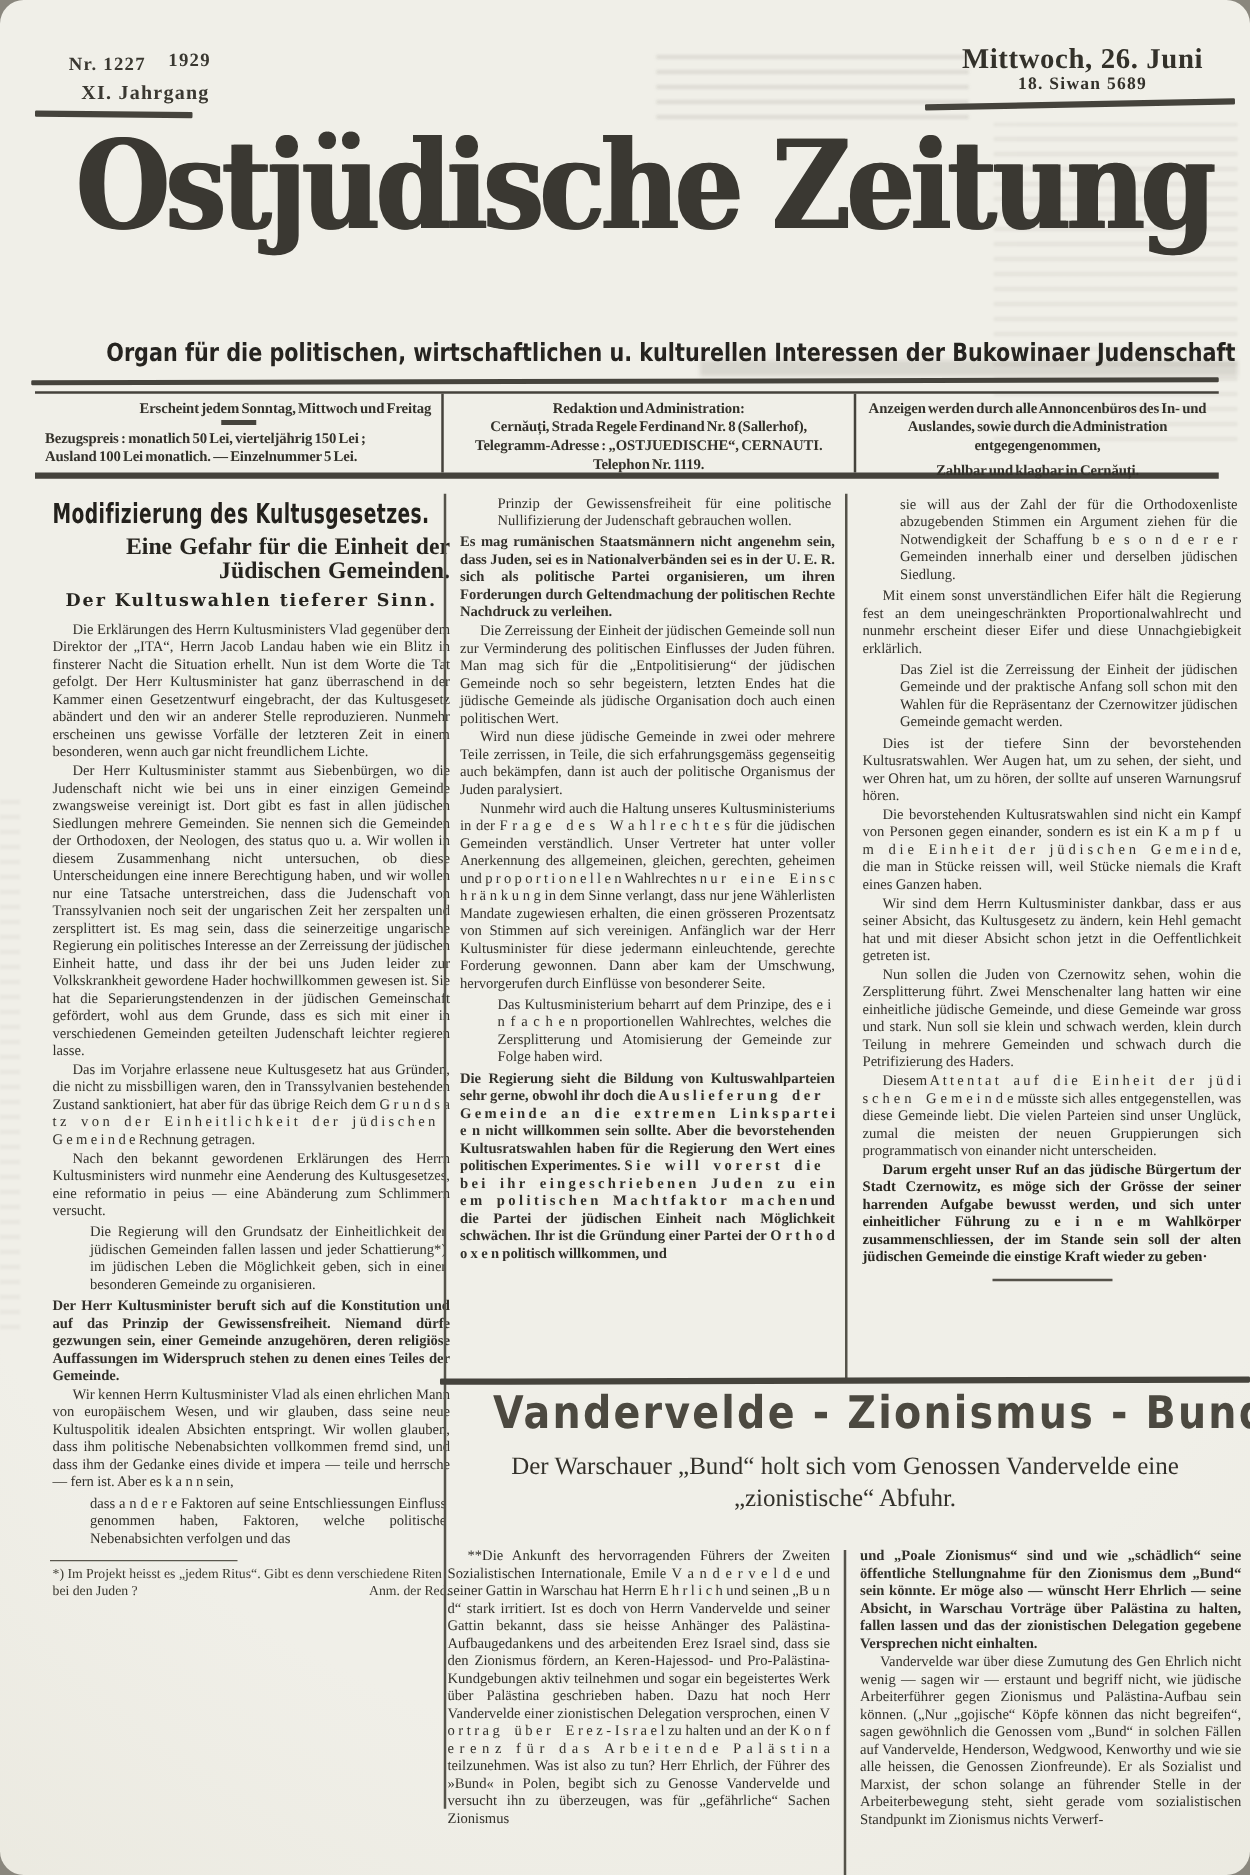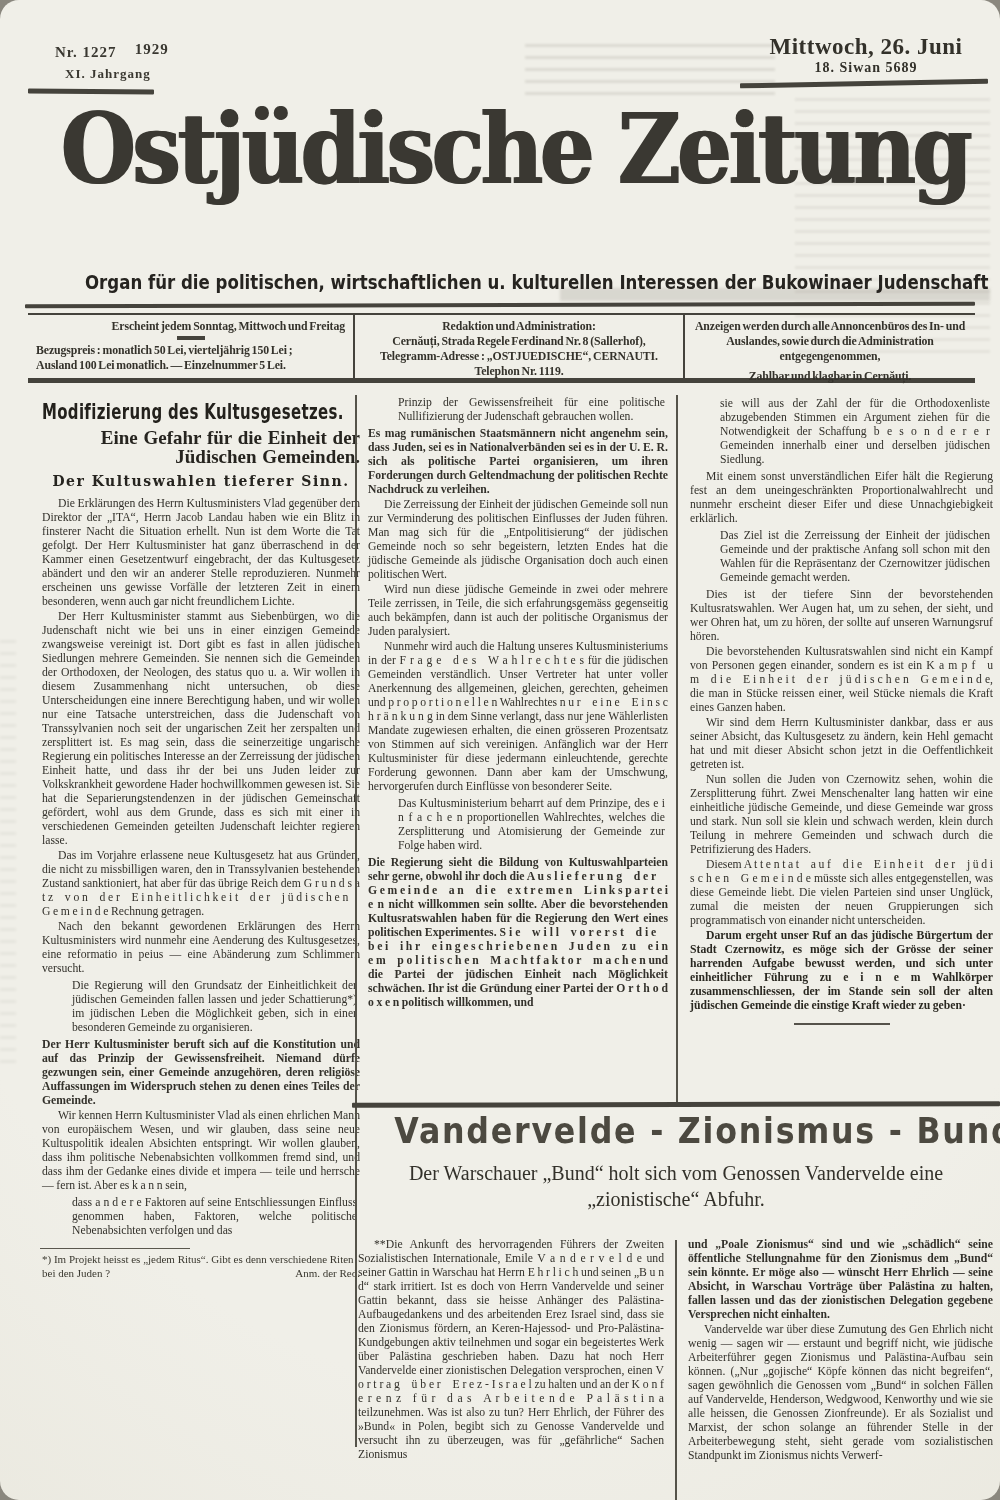--- a/index.html
+++ b/index.html
@@ -18,21 +18,21 @@
     filter:blur(1.2px); }
   .g1 { left:525px; top:44px;  width:250px; height:52px; }
   .g2 { left:795px; top:98px;  width:195px; height:255px; opacity:.65; }
   .g3 { left:560px; top:288px; width:430px; height:13px; background:rgba(112,106,94,0.18); filter:blur(1.6px); }
   .g4 { left:0px;   top:640px; width:16px;  height:430px; opacity:.5; }
 
   
   .issue-block { position:absolute; left:55px; top:44px; font-weight:bold; color:#3a3831; }
   .issue-line1 { font-size:15px; letter-spacing:1px; }
   .issue-year  { margin-left:18px; position:relative; top:-3px; }
-  .issue-line2 { font-size:13px; margin:5px 0 11px 10px; letter-spacing:1px; }
+  .issue-line2 { font-size:16px; margin:5px 0 11px 10px; letter-spacing:1px; }
   .issue-bar { left:28px; top:89px; width:126px; height:5px; transform:rotate(0.5deg); }
 
   .date-block { position:absolute; left:742px; top:34px; width:248px; text-align:center; color:#33312a; }
   .date-main { font-size:23px; font-weight:bold; letter-spacing:0.5px; }
   .date-sub  { font-size:14px; font-weight:bold; letter-spacing:1px; margin-top:0px; }
   .date-bar { left:740px; top:81px; width:248px; height:5px; transform:rotate(-1.1deg); }
 
   .masthead-title {
     position:absolute; left:0; top:100px; width:1000px; text-align:center;
     font-family:"DejaVu Serif", serif; font-weight:bold; font-size:98px; line-height:1;
@@ -186,21 +186,21 @@
       <p class="para para-ind">Nunmehr wird auch die Haltung unseres Kultusministeriums in der F r a g e d e s W a h l r e c h t e s für die jüdischen Gemeinden verständlich. Unser Vertreter hat unter voller Anerkennung des allgemeinen, gleichen, gerechten, geheimen und p r o p o r t i o n e l l e n Wahlrechtes n u r e i n e E i n s c h r ä n k u n g in dem Sinne verlangt, dass nur jene Wählerlisten Mandate zugewiesen erhalten, die einen grösseren Prozentsatz von Stimmen auf sich vereinigen. Anfänglich war der Herr Kultusminister für diese jedermann einleuchtende, gerechte Forderung gewonnen. Dann aber kam der Umschwung, hervorgerufen durch Einflüsse von besonderer Seite.</p>
       <p class="para para-quote">Das Kultusministerium beharrt auf dem Prinzipe, des e i n f a c h e n proportionellen Wahlrechtes, welches die Zersplitterung und Atomisierung der Gemeinde zur Folge haben wird.</p>
       <p class="para para-flush">Die Regierung sieht die Bildung von Kultuswahlparteien sehr gerne, obwohl ihr doch die A u s l i e f e r u n g d e r G e m e i n d e a n d i e e x t r e m e n L i n k s p a r t e i e n nicht willkommen sein sollte. Aber die bevorstehenden Kultusratswahlen haben für die Regierung den Wert eines politischen Experimentes. S i e w i l l v o r e r s t d i e b e i i h r e i n g e s c h r i e b e n e n J u d e n z u e i n e m p o l i t i s c h e n M a c h t f a k t o r m a c h e n und die Partei der jüdischen Einheit nach Möglichkeit schwächen. Ihr ist die Gründung einer Partei der O r t h o d o x e n politisch willkommen, und</p>
     </div>
   <div class="col col3">
     <div>
         <p class="para para-quote">sie will aus der Zahl der für die Orthodoxenliste abzugebenden Stimmen ein Argument ziehen für die Notwendigkeit der Schaffung b e s o n d e r e r Gemeinden innerhalb einer und derselben jüdischen Siedlung.</p>
         <p class="para para-ind">Mit einem sonst unverständlichen Eifer hält die Regierung fest an dem uneingeschränkten Proportionalwahlrecht und nunmehr erscheint dieser Eifer und diese Unnachgiebigkeit erklärlich.</p>
         <p class="para para-quote">Das Ziel ist die Zerreissung der Einheit der jüdischen Gemeinde und der praktische Anfang soll schon mit den Wahlen für die Repräsentanz der Czernowitzer jüdischen Gemeinde gemacht werden.</p>
         <p class="para para-ind">Dies ist der tiefere Sinn der bevorstehenden Kultusratswahlen. Wer Augen hat, um zu sehen, der sieht, und wer Ohren hat, um zu hören, der sollte auf unseren Warnungsruf hören.</p>
-        <p class="para para-ind">Die bevorstehenden Kultusratswahlen sind nicht ein Kampf von Personen gegen einander, sondern es ist ein K a m p f u m d i e E i n h e i t d e r j ü d i s c h e n G e m e i n d e, die man in Stücke reissen einer, weil Stücke niemals die Kraft eines Ganzen haben.</p>
+        <p class="para para-ind">Die bevorstehenden Kultusratswahlen sind nicht ein Kampf von Personen gegen einander, sondern es ist ein K a m p f u m d i e E i n h e i t d e r j ü d i s c h e n G e m e i n d e, die man in Stücke reissen will, weil Stücke niemals die Kraft eines Ganzen haben.</p>
         <p class="para para-ind">Wir sind dem Herrn Kultusminister dankbar, dass er aus seiner Absicht, das Kultusgesetz zu ändern, kein Hehl gemacht hat und mit dieser Absicht schon jetzt in die Oeffentlichkeit getreten ist.</p>
         <p class="para para-ind">Nun sollen die Juden von Czernowitz sehen, wohin die Zersplitterung führt. Zwei Menschenalter lang hatten wir eine einheitliche jüdische Gemeinde, und diese Gemeinde war gross und stark. Nun soll sie klein und schwach werden, klein durch Teilung in mehrere Gemeinden und schwach durch die Petrifizierung des Haders.</p>
         <p class="para para-ind">Diesem A t t e n t a t a u f d i e E i n h e i t d e r j ü d i s c h e n G e m e i n d e müsste sich alles entgegenstellen, was diese Gemeinde liebt. Die vielen Parteien sind unser Unglück, zumal die meisten der neuen Gruppierungen sich programmatisch von einander nicht unterscheiden.</p>
         <p class="para para-ind para-heavy">Darum ergeht unser Ruf an das jüdische Bürgertum der Stadt Czernowitz, es möge sich der Grösse der seiner harrenden Aufgabe bewusst werden, und sich unter einheitlicher Führung zu e i n e m Wahlkörper zusammenschliessen, der im Stande sein soll der alten jüdischen Gemeinde die einstige Kraft wieder zu geben·</p>
       </div>
     <div class="end-dash"></div>
   </div>
 
   <div class="vrule vr1"></div>
   <div class="vrule vr2"></div>

